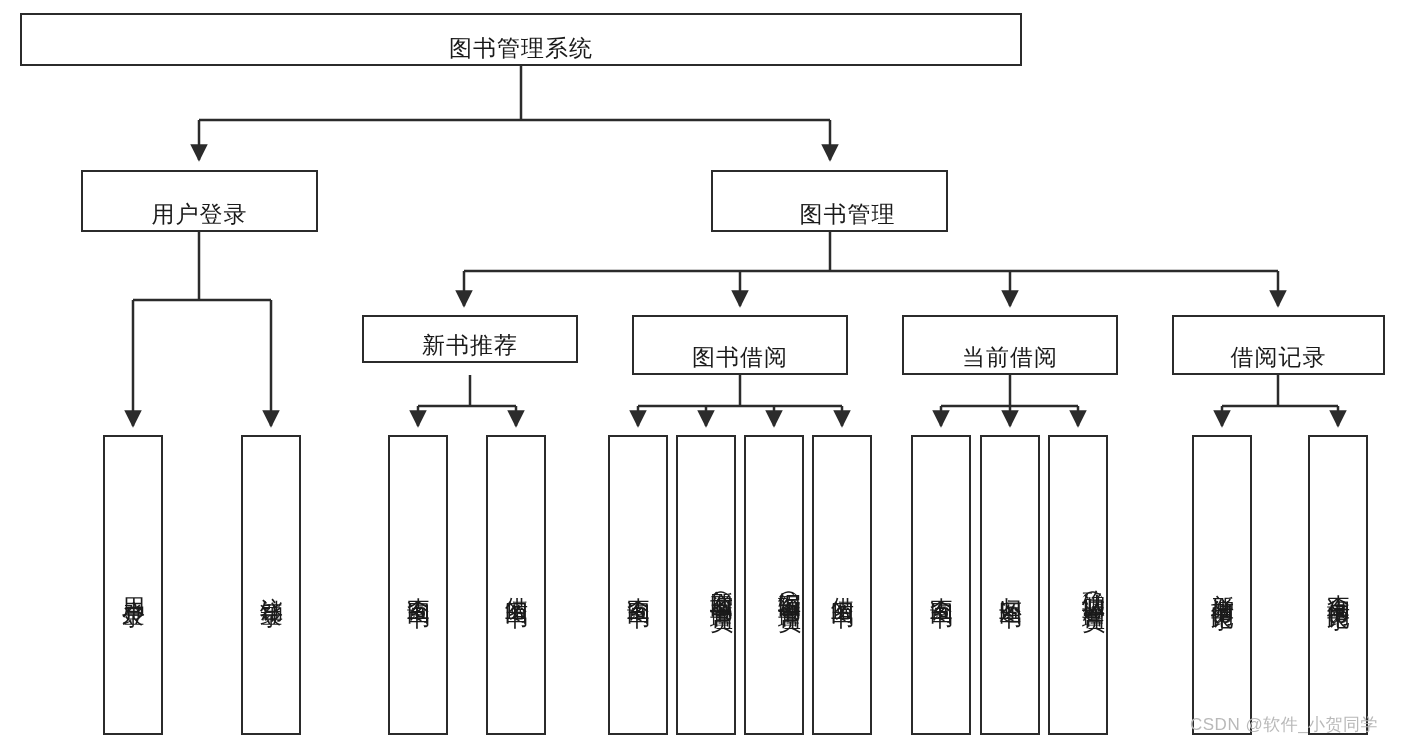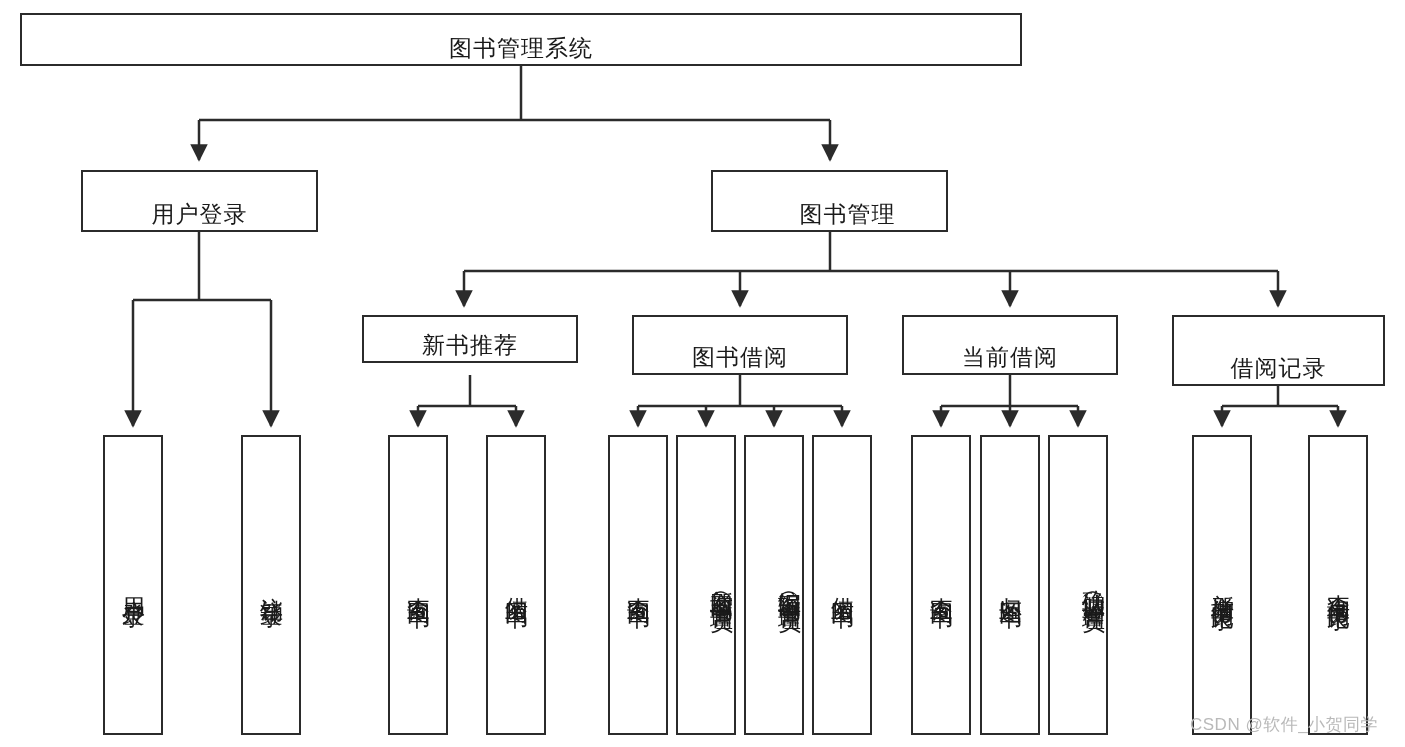--- a/index.html
+++ b/index.html
@@ -136,21 +136,21 @@
 
   <div class="node h" style="left:362px; top:315px; width:216px; height:48px;">
     <span>新书推荐</span>
   </div>
   <div class="node h" style="left:632px; top:315px; width:216px; height:60px;">
     <span>图书借阅</span>
   </div>
   <div class="node h" style="left:902px; top:315px; width:216px; height:60px;">
     <span>当前借阅</span>
   </div>
-  <div class="node h" style="left:1172px; top:315px; width:213px; height:71px;">
+  <div class="node h" style="left:1172px; top:315px; width:213px; height:60px;">
     <span>借阅记录</span>
   </div>
 
   <div class="node v" style="left:103px; top:435px; width:60px; height:300px;">
     <span class="vtext">用户登录</span>
   </div>
   <div class="node v" style="left:241px; top:435px; width:60px; height:300px;">
     <span class="vtext">注销登录</span>
   </div>
 

